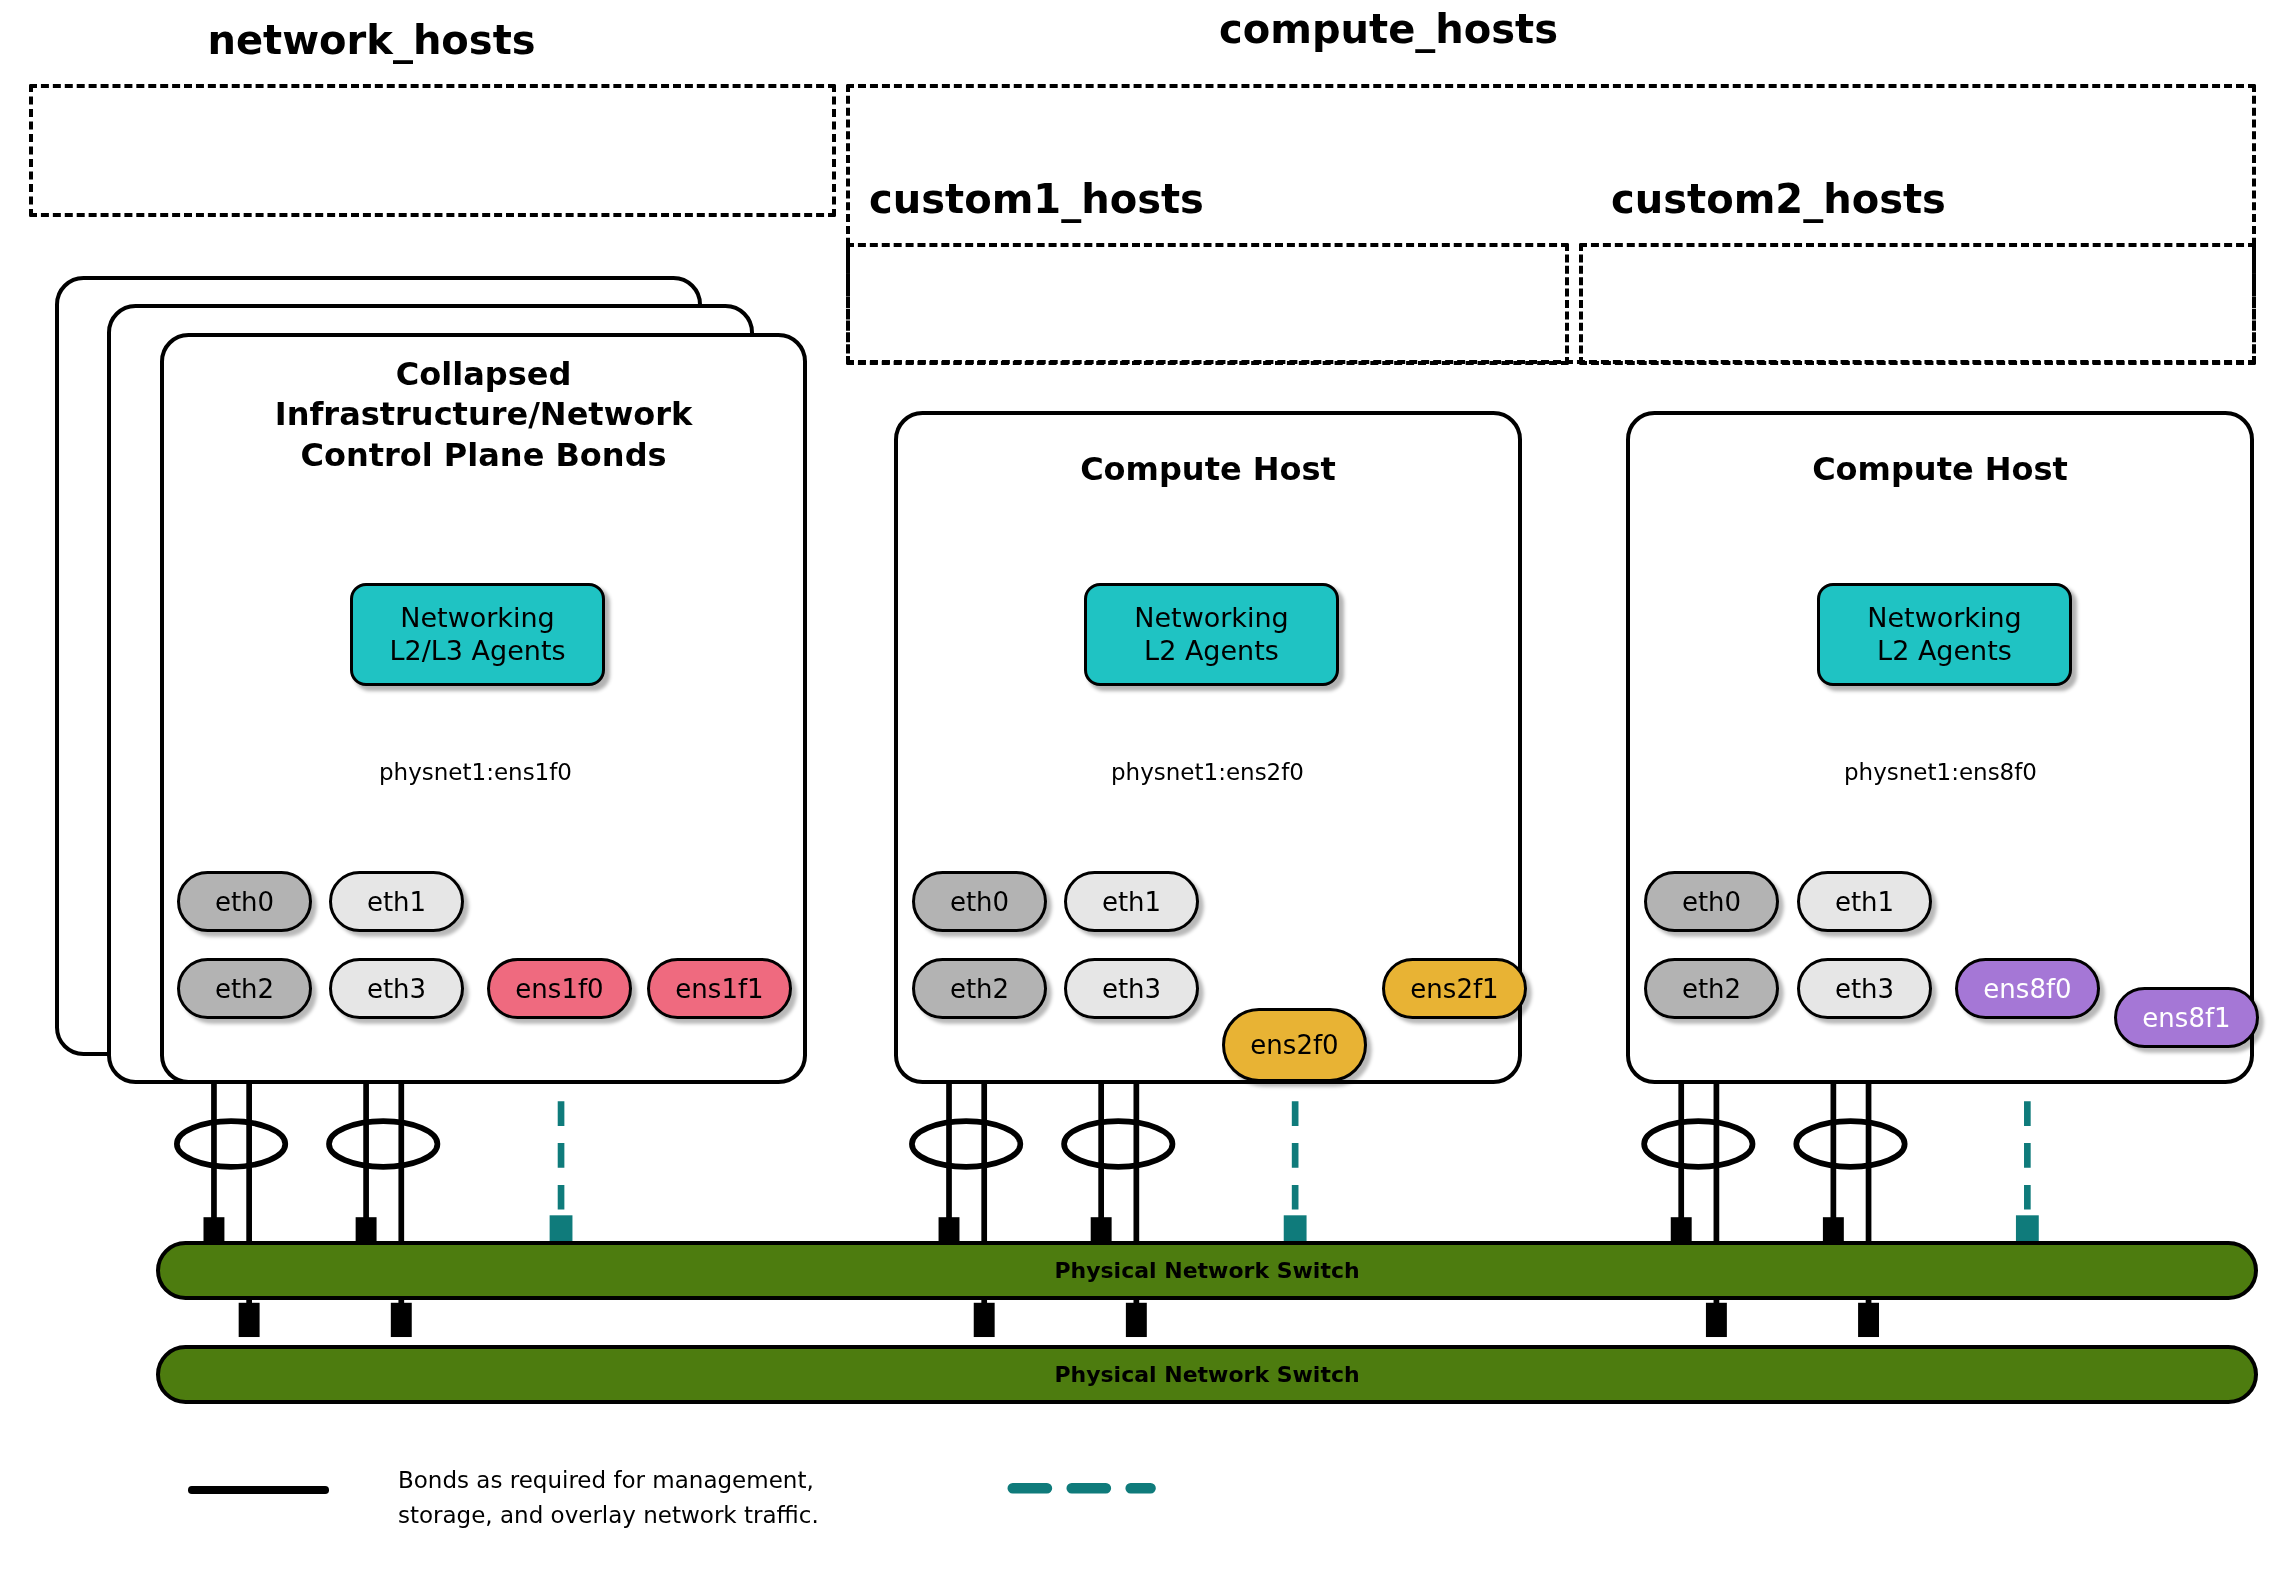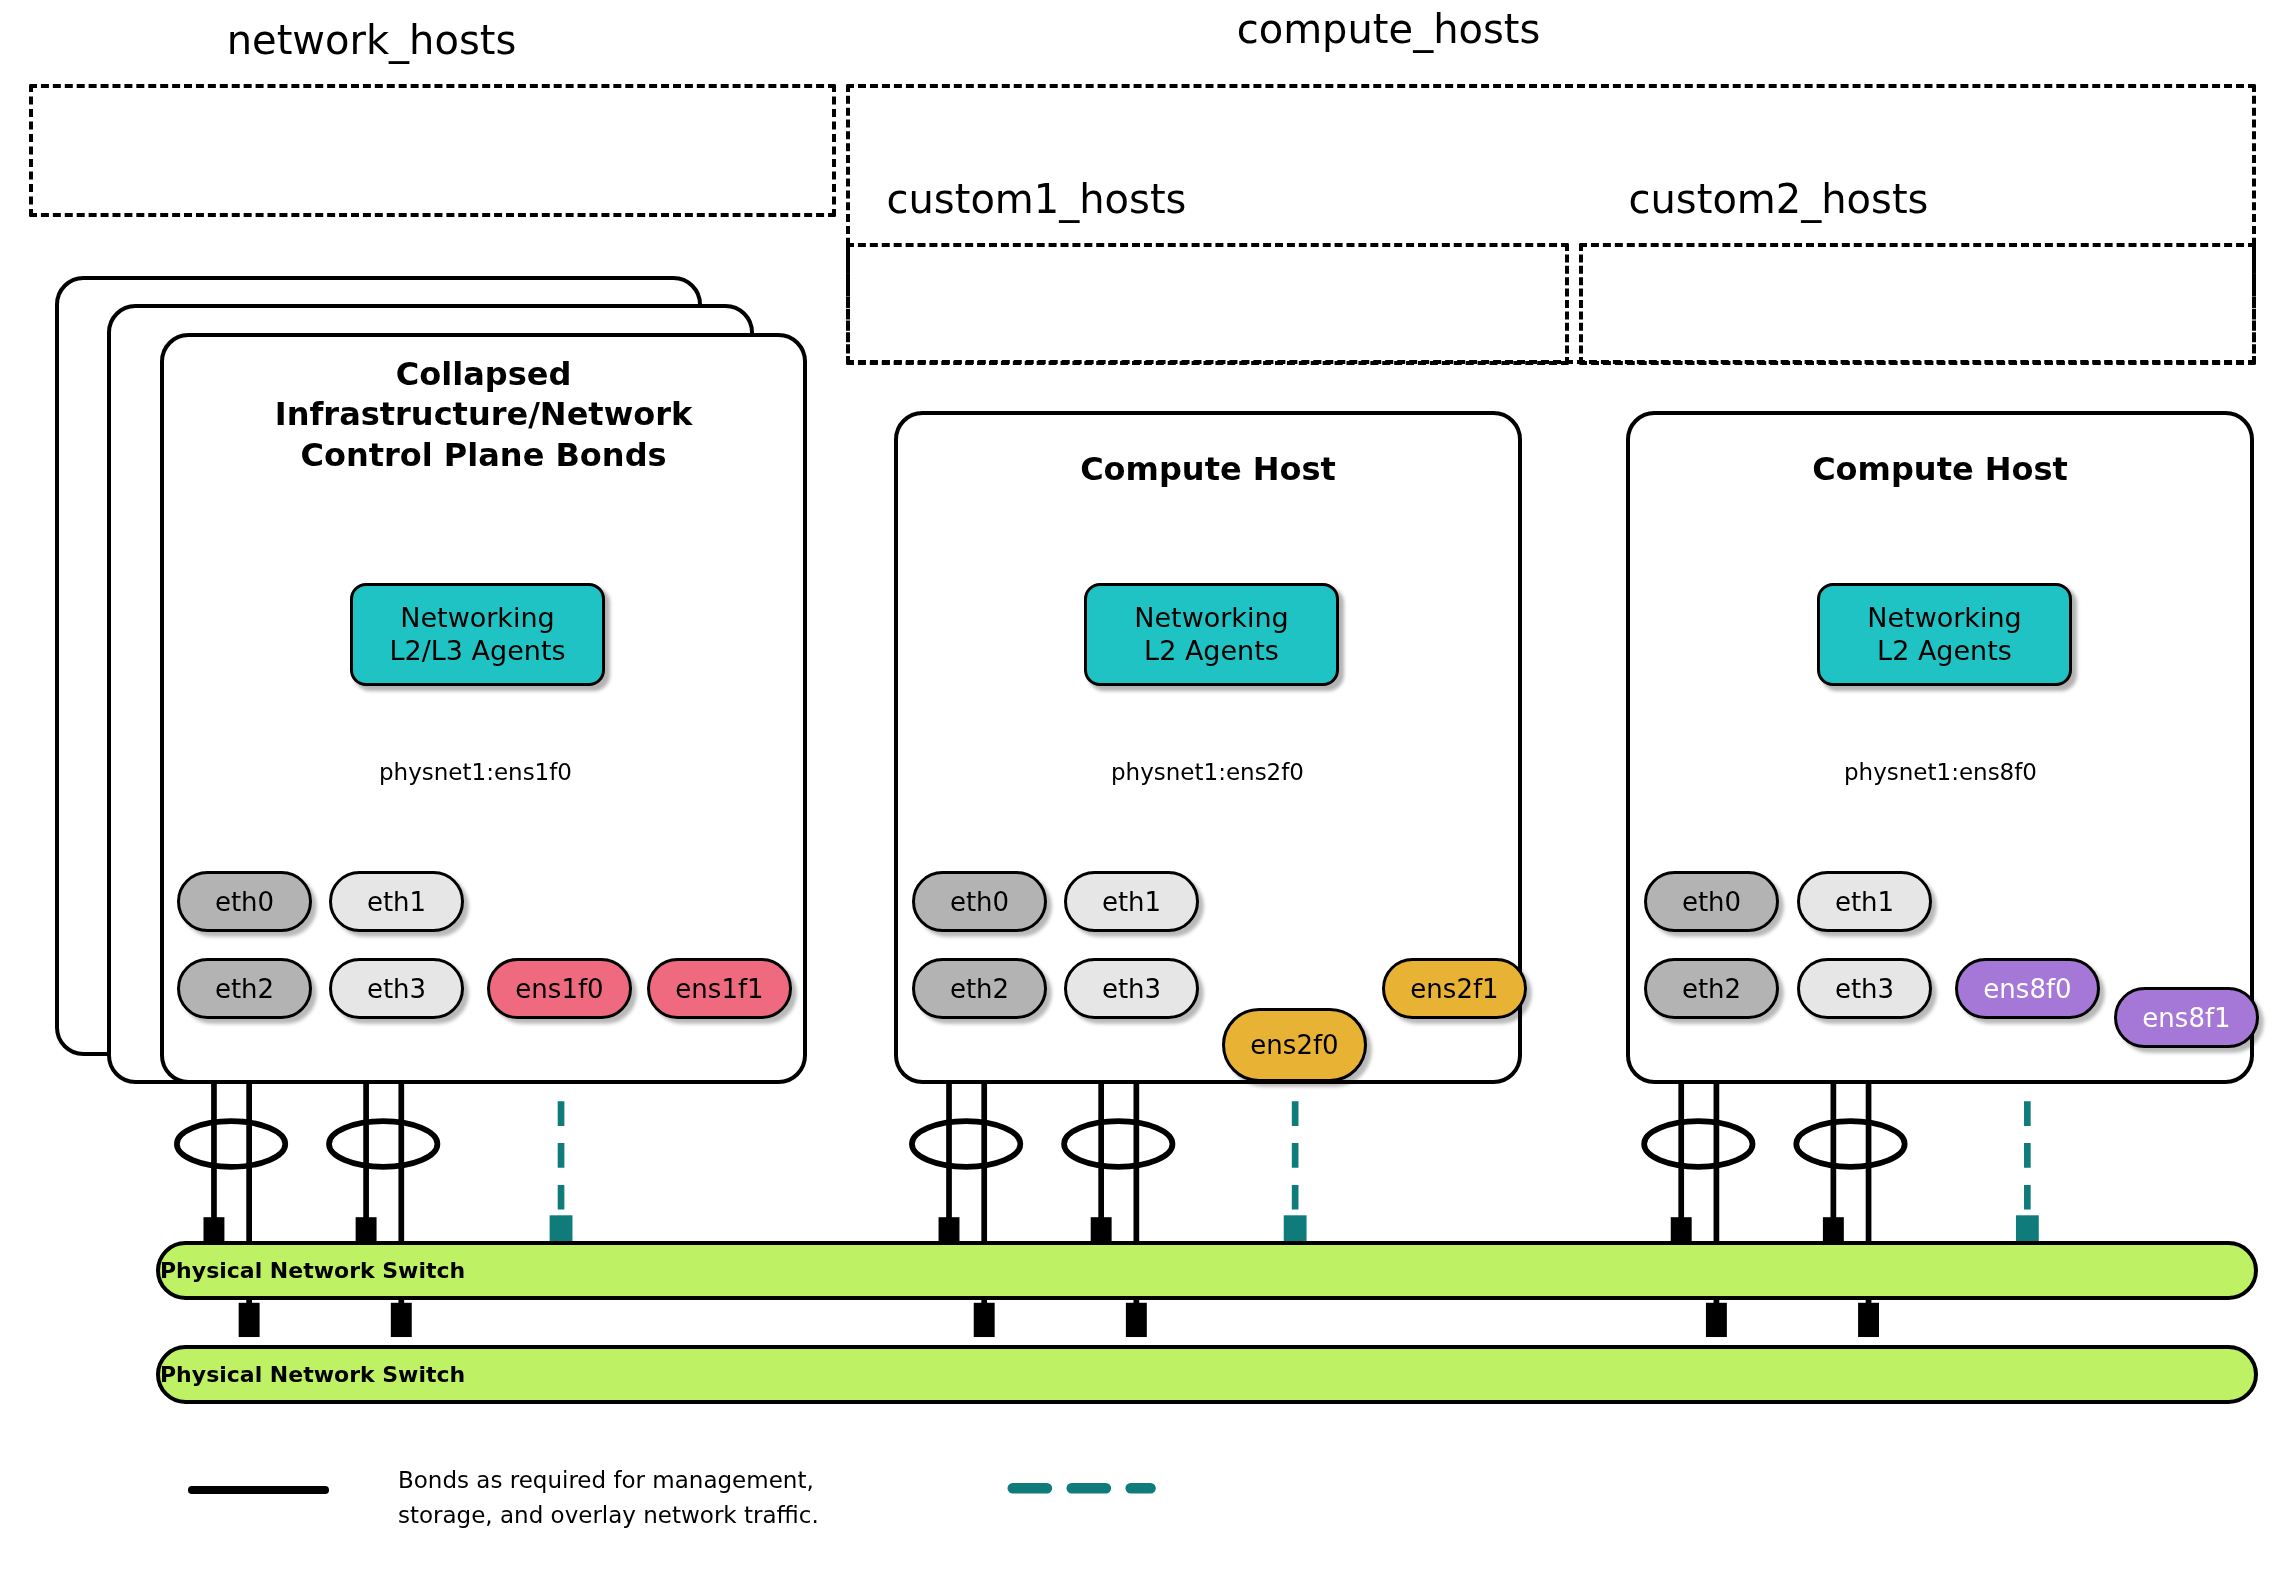--- a/index.html
+++ b/index.html
@@ -31,21 +31,21 @@
     border-radius: 1.9px;
     box-sizing: border-box;
     background: transparent;
   }
   .group-title {
     position: absolute;
     font-size: 40px;
     color: #000000;
     text-align: center;
     white-space: nowrap;
-    font-weight: 400;
+    font-weight: 700;
     letter-spacing: 0px;
   }
 
   
   .host-card {
     position: absolute;
     background: #ffffff;
     border: 4.8px solid #000000;
     border-radius: 28.5px;
     box-sizing: border-box;
@@ -111,26 +111,27 @@
   }
   .nic.dark   { background: #b3b3b3; }
   .nic.light  { background: #e6e6e6; }
   .nic.pink   { background: #ef6a7f; }
   .nic.gold   { background: #e8b334; }
   .nic.purple { background: #a577d6; color: #ffffff; }
 
   
   .switch-bar {
     position: absolute;
-    background: #bef264;
+    background: #4d7c0f;
     border: 4.8px solid #000000;
     border-radius: 950px;
     box-sizing: border-box;
     display: flex;
     align-items: center;
+    justify-content: center;
     z-index: 8;
   }
   .switch-label {
     font-size: 22px;
     font-weight: bold;
     color: #000000;
     white-space: nowrap;
   }
 
   

